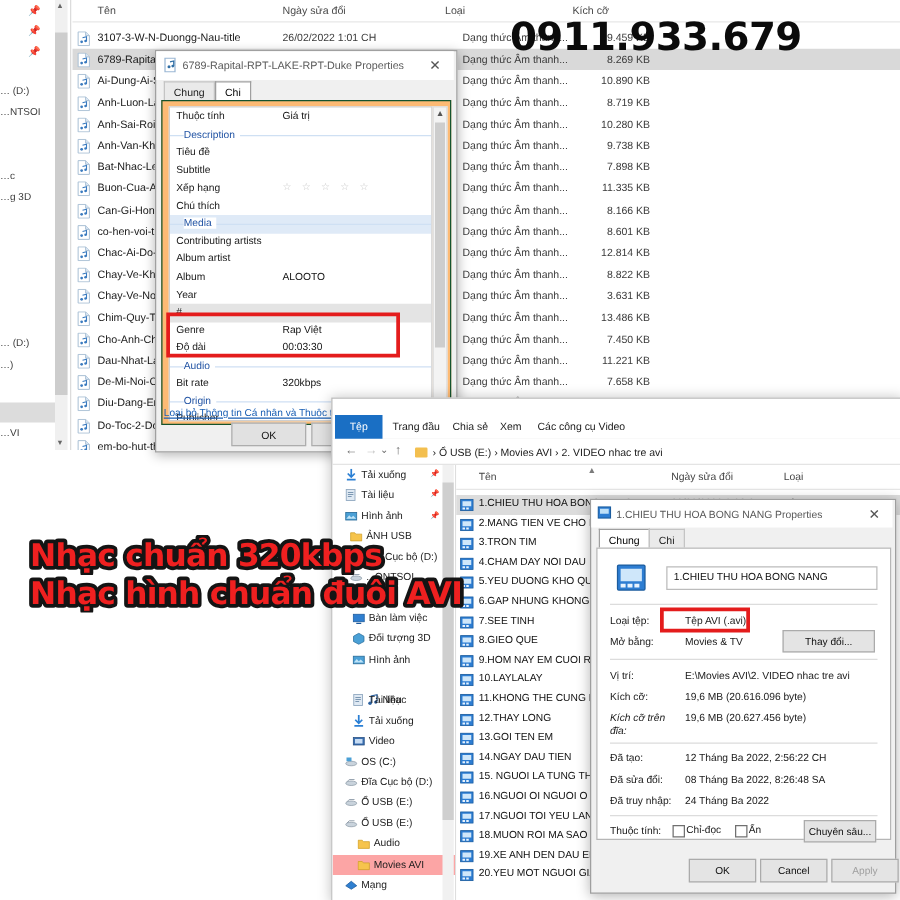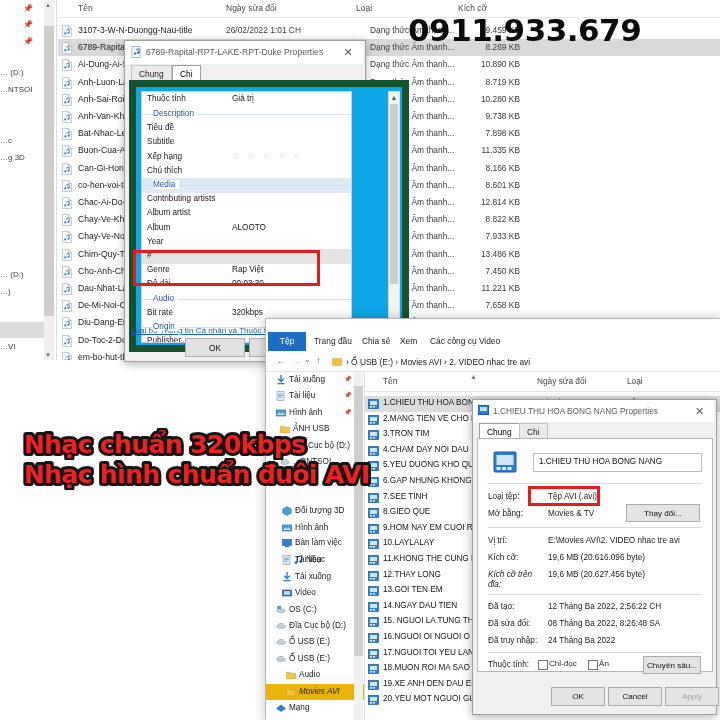--- a/index.html
+++ b/index.html
@@ -39,21 +39,21 @@
         border:1px solid #a0a0a0;box-shadow:0 2px 9px rgba(0,0,0,.30);}
   #dlg1 .title{position:absolute;left:0;top:0;width:238px;height:23px;background:#ffffff;}
   #dlg1 .title .txt{position:absolute;left:21px;top:6px;font-size:8.6px;color:#5b5b5b;white-space:nowrap;}
   #dlg1 .title .ico{position:absolute;left:6px;top:5px;width:12px;height:12px;}
   #dlg1 .close{position:absolute;right:2px;top:2px;width:26px;height:19px;color:#555;font-size:11px;
      display:flex;align-items:center;justify-content:center;}
   .tabstrip{position:absolute;left:6px;top:24px;height:16px;}
   .tab{position:absolute;top:0;height:16px;padding:0 7px;font-size:8.4px;color:#1a1a1a;
        line-height:16px;background:#eaeaea;border:1px solid #c4c4c4;border-bottom:none;}
   .tab.on{background:#ffffff;border-color:#9f9f9f;color:#000;}
-  #dlg1 .panel{position:absolute;left:4px;top:39px;width:230px;height:258px;background:#0ea5e9;border:7px solid #14532d;padding-left:36px;}
+  #dlg1 .panel{position:absolute;left:4px;top:39px;width:230px;height:258px;background:#fdba74;border:1px solid #14532d;}
   #dlg1 .inner{position:absolute;left:5px;top:4px;width:209px;height:250px;background:#fff;
      border:1px solid #cfcfcf;overflow:hidden;}
   .prow{position:absolute;left:0;width:209px;height:15px;font-size:8.2px;color:#1a1a1a;}
   .prow .k{position:absolute;left:5px;top:2px;white-space:nowrap;}
   .prow .v{position:absolute;left:90px;top:2px;white-space:nowrap;color:#151515;}
   .prow.grp .k{color:#2254a4;left:11px;}
   .prow.grp::after{content:"";position:absolute;left:0;top:7px;width:209px;height:1px;background:#cfe0f3;}
   .prow.grp .k{position:absolute;z-index:2;background:#fff;padding-right:4px;}
   .prow.hl{background:#dfeaf7;}
   .prow.shade{background:#e4e4e4;}
@@ -87,21 +87,21 @@
   #w2-addr{position:absolute;left:0;top:32px;width:455px;height:21px;background:#ffffff;}
   .navbtn{position:absolute;top:4px;font-size:10px;color:#6b6b6b;}
   #w2-addr .crumbs{position:absolute;left:62px;top:6px;font-size:8.4px;color:#1a1a1a;white-space:nowrap;}
   .folderico{position:absolute;left:48px;top:6px;width:9px;height:8px;background:#f3bf4f;border-radius:1px;}
 
   #w2-body{position:absolute;left:0;top:53px;width:455px;height:349px;background:#fff;}
   #w2-nav{position:absolute;left:0;top:0;width:98px;height:349px;background:#ffffff;overflow:hidden;}
   .nvitem{position:absolute;left:0;width:98px;height:16.4px;font-size:8.2px;color:#1c1c1c;white-space:nowrap;}
   .nvitem .lbl{position:absolute;top:3px;}
   .nvitem .ic{position:absolute;top:3px;width:10px;height:10px;}
-  .nvitem.sel{background:#eab308;font-style:italic;}
+  .nvitem.sel{background:#fca5a5;}
   #w2-navscroll{position:absolute;left:88px;top:0;width:9px;height:349px;background:#f1f1f1;}
   #w2-navscroll .th{position:absolute;left:0;top:14px;width:9px;height:270px;background:#cfcfcf;}
   #w2-navsplit{position:absolute;left:98px;top:0;width:1px;height:349px;background:#dedede;}
 
   #w2-list{position:absolute;left:99px;top:0;width:356px;height:349px;background:#fff;}
   .l2hdr{position:absolute;top:4px;font-size:8.3px;color:#444;}
   .l2rule{position:absolute;left:0;top:19px;width:356px;height:1px;background:#e6e6e6;}
   .l2row{position:absolute;left:0;width:356px;height:15.6px;}
   .l2row .nm{position:absolute;left:18px;top:2px;font-size:8.2px;color:#111;white-space:nowrap;}
   .l2row .dt{position:absolute;left:172px;top:2px;font-size:8.2px;color:#333;white-space:nowrap;}
@@ -330,21 +330,21 @@
           <span class="audicon"><svg width="12" height="12" viewBox="0 0 12 12">
               <path d="M1.5 0.5 h6 l3 3 v8 h-9 z" fill="#ffffff" stroke="#a8bfd4" stroke-width="0.8"></path>
               <path d="M7.5 0.5 v3 h3" fill="#dce9f5" stroke="#a8bfd4" stroke-width="0.8"></path>
               <path d="M5 5.2 L8.2 4.4 V8.2" stroke="#3b7bbf" fill="none" stroke-width="0.9"></path>
               <circle cx="4.3" cy="8.4" r="1.1" fill="#3b7bbf"></circle>
               <circle cx="7.4" cy="7.8" r="1" fill="#3b7bbf"></circle>
             </svg></span>
           <span class="nm">Chay-Ve-Noi-Ph</span>
           <span class="dt"></span>
           <span class="ty">Dạng thức Âm thanh...</span>
-          <span class="sz">7.933 KB</span>
+          <span class="sz">3.631 KB</span>
         </div>
         <div class="frow" style="top: 245.6px;">
           <span class="audicon"><svg width="12" height="12" viewBox="0 0 12 12">
               <path d="M1.5 0.5 h6 l3 3 v8 h-9 z" fill="#ffffff" stroke="#a8bfd4" stroke-width="0.8"></path>
               <path d="M7.5 0.5 v3 h3" fill="#dce9f5" stroke="#a8bfd4" stroke-width="0.8"></path>
               <path d="M5 5.2 L8.2 4.4 V8.2" stroke="#3b7bbf" fill="none" stroke-width="0.9"></path>
               <circle cx="4.3" cy="8.4" r="1.1" fill="#3b7bbf"></circle>
               <circle cx="7.4" cy="7.8" r="1" fill="#3b7bbf"></circle>
             </svg></span>
           <span class="nm">Chim-Quy-Tron</span>
@@ -613,21 +613,21 @@
               </svg></span>
             <span class="lbl" style="left:27px">...ONTSOI</span>
           </div>
           <div class="nvitem" style="top: 98.4px;">
             <span class="ic" style="left:14px"><svg width="10" height="10" viewBox="0 0 10 10">
                 <rect x="0.6" y="2" width="8.8" height="6" fill="#3a6fb0" stroke="#254d80" stroke-width="0.6"></rect>
                 <rect x="2" y="3.2" width="6" height="3.6" fill="#c7dcf3"></rect>
               </svg></span>
             <span class="lbl" style="left:27px">Video</span>
           </div>
-          <div class="nvitem" style="top: 114.8px; margin-top: 48px;">
+          <div class="nvitem" style="top: 114.8px;">
             <span class="ic" style="left:16px"><svg width="10" height="10" viewBox="0 0 10 10">
                 <rect x="0.6" y="1.4" width="8.8" height="6" fill="#2f7fd0" stroke="#1d5a9b" stroke-width="0.6"></rect>
                 <path d="M3 8.6 h4" stroke="#1d5a9b" stroke-width="1"></path>
               </svg></span>
             <span class="lbl" style="left:29px">Bàn làm việc</span>
           </div>
           <div class="nvitem" style="top: 131.2px;">
             <span class="ic" style="left:16px"><svg width="10" height="10" viewBox="0 0 10 10">
                 <path d="M5 0.6 L9.2 3 v4.2 L5 9.4 L0.8 7.2 V3 z" fill="#4aa0d6" stroke="#2c6f9c" stroke-width="0.6"></path>
               </svg></span>

